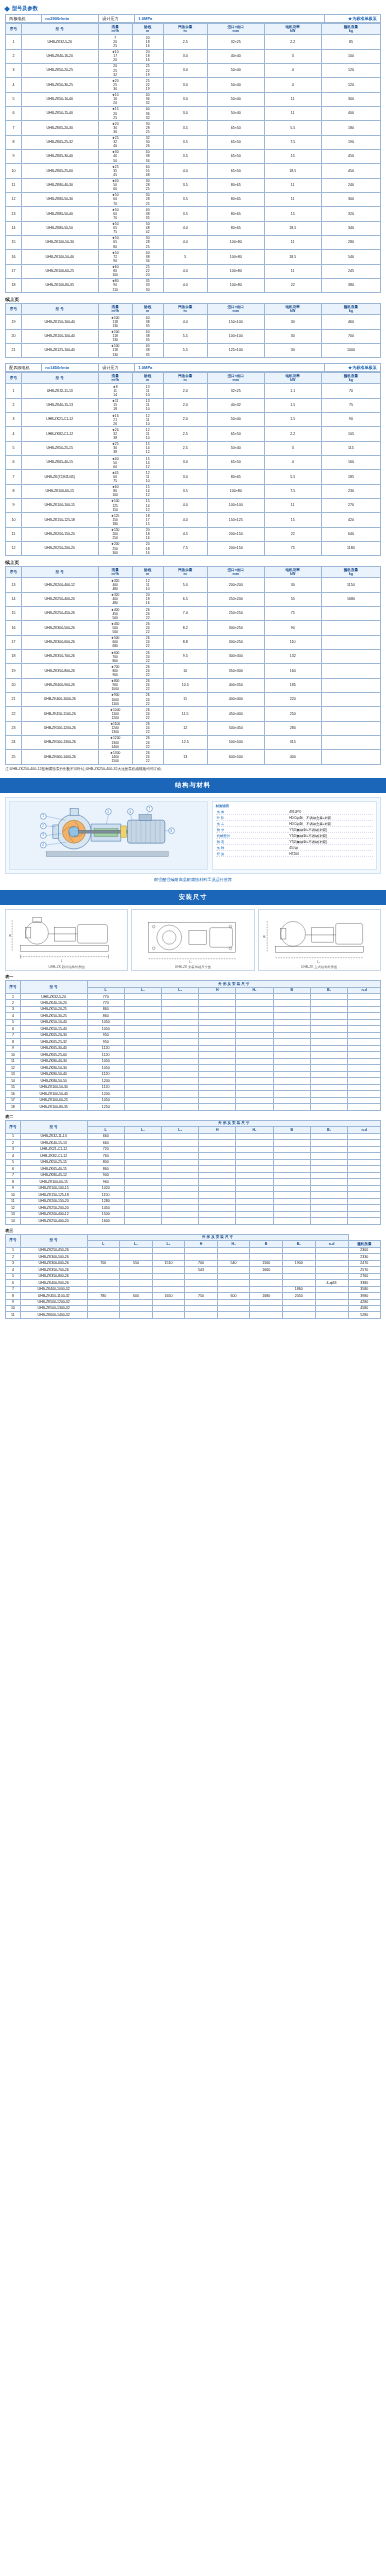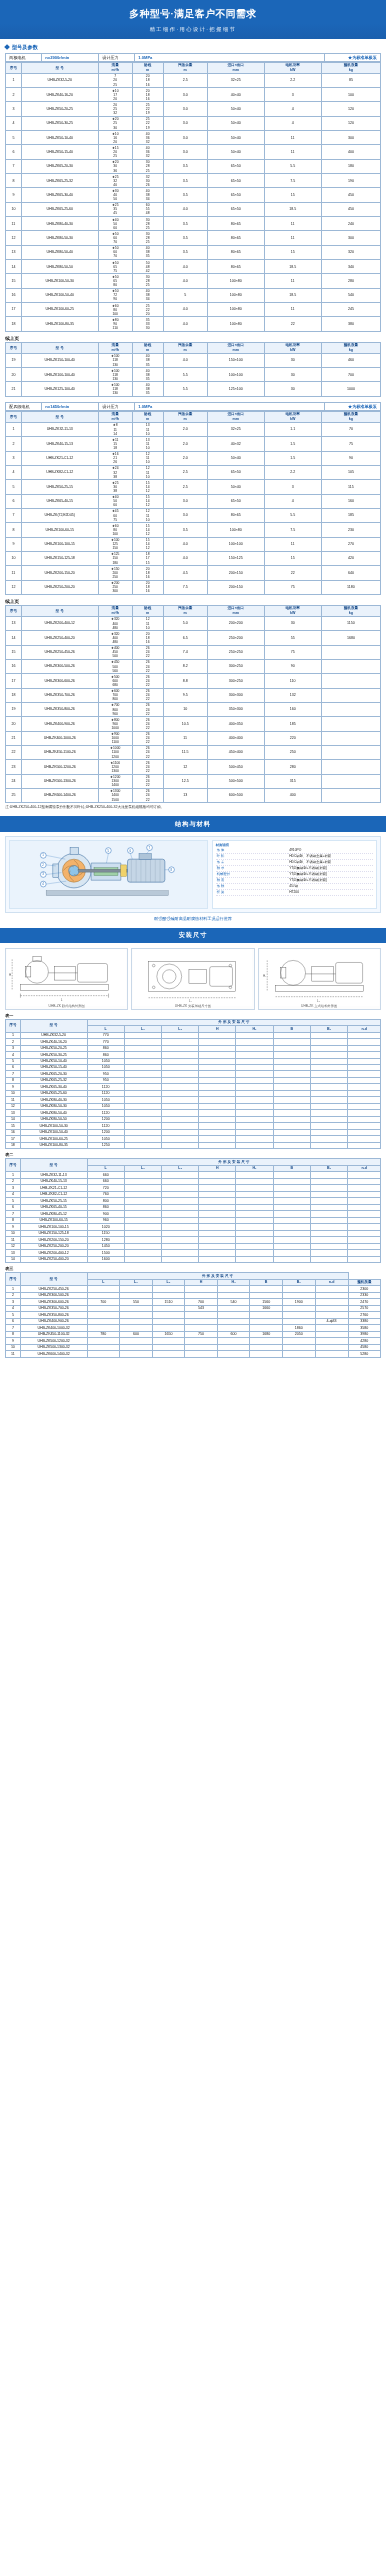--- a/index.html
+++ b/index.html
@@ -179,24 +179,20 @@
     font-weight: bold;
   }
 
   svg { display: block; }
 </style>
 </head>
 <body>
 
 <div class="page">
 
-  <div class="banner">
-    <h1>多种型号·满足客户不同需求</h1>
-    <div class="sub">精工细作·用心设计·把握细节</div>
-  </div>
 
   <div class="sec-head">
     <span class="sq"></span>
     <span>型号及参数</span>
   </div>
 
   <div class="strip">
     <div class="cell" style="width:36px">两极电机</div>
     <div class="cell blue" style="width:57px">n=2900r/min</div>
     <div class="cell" style="width:36px">设计压力</div>

